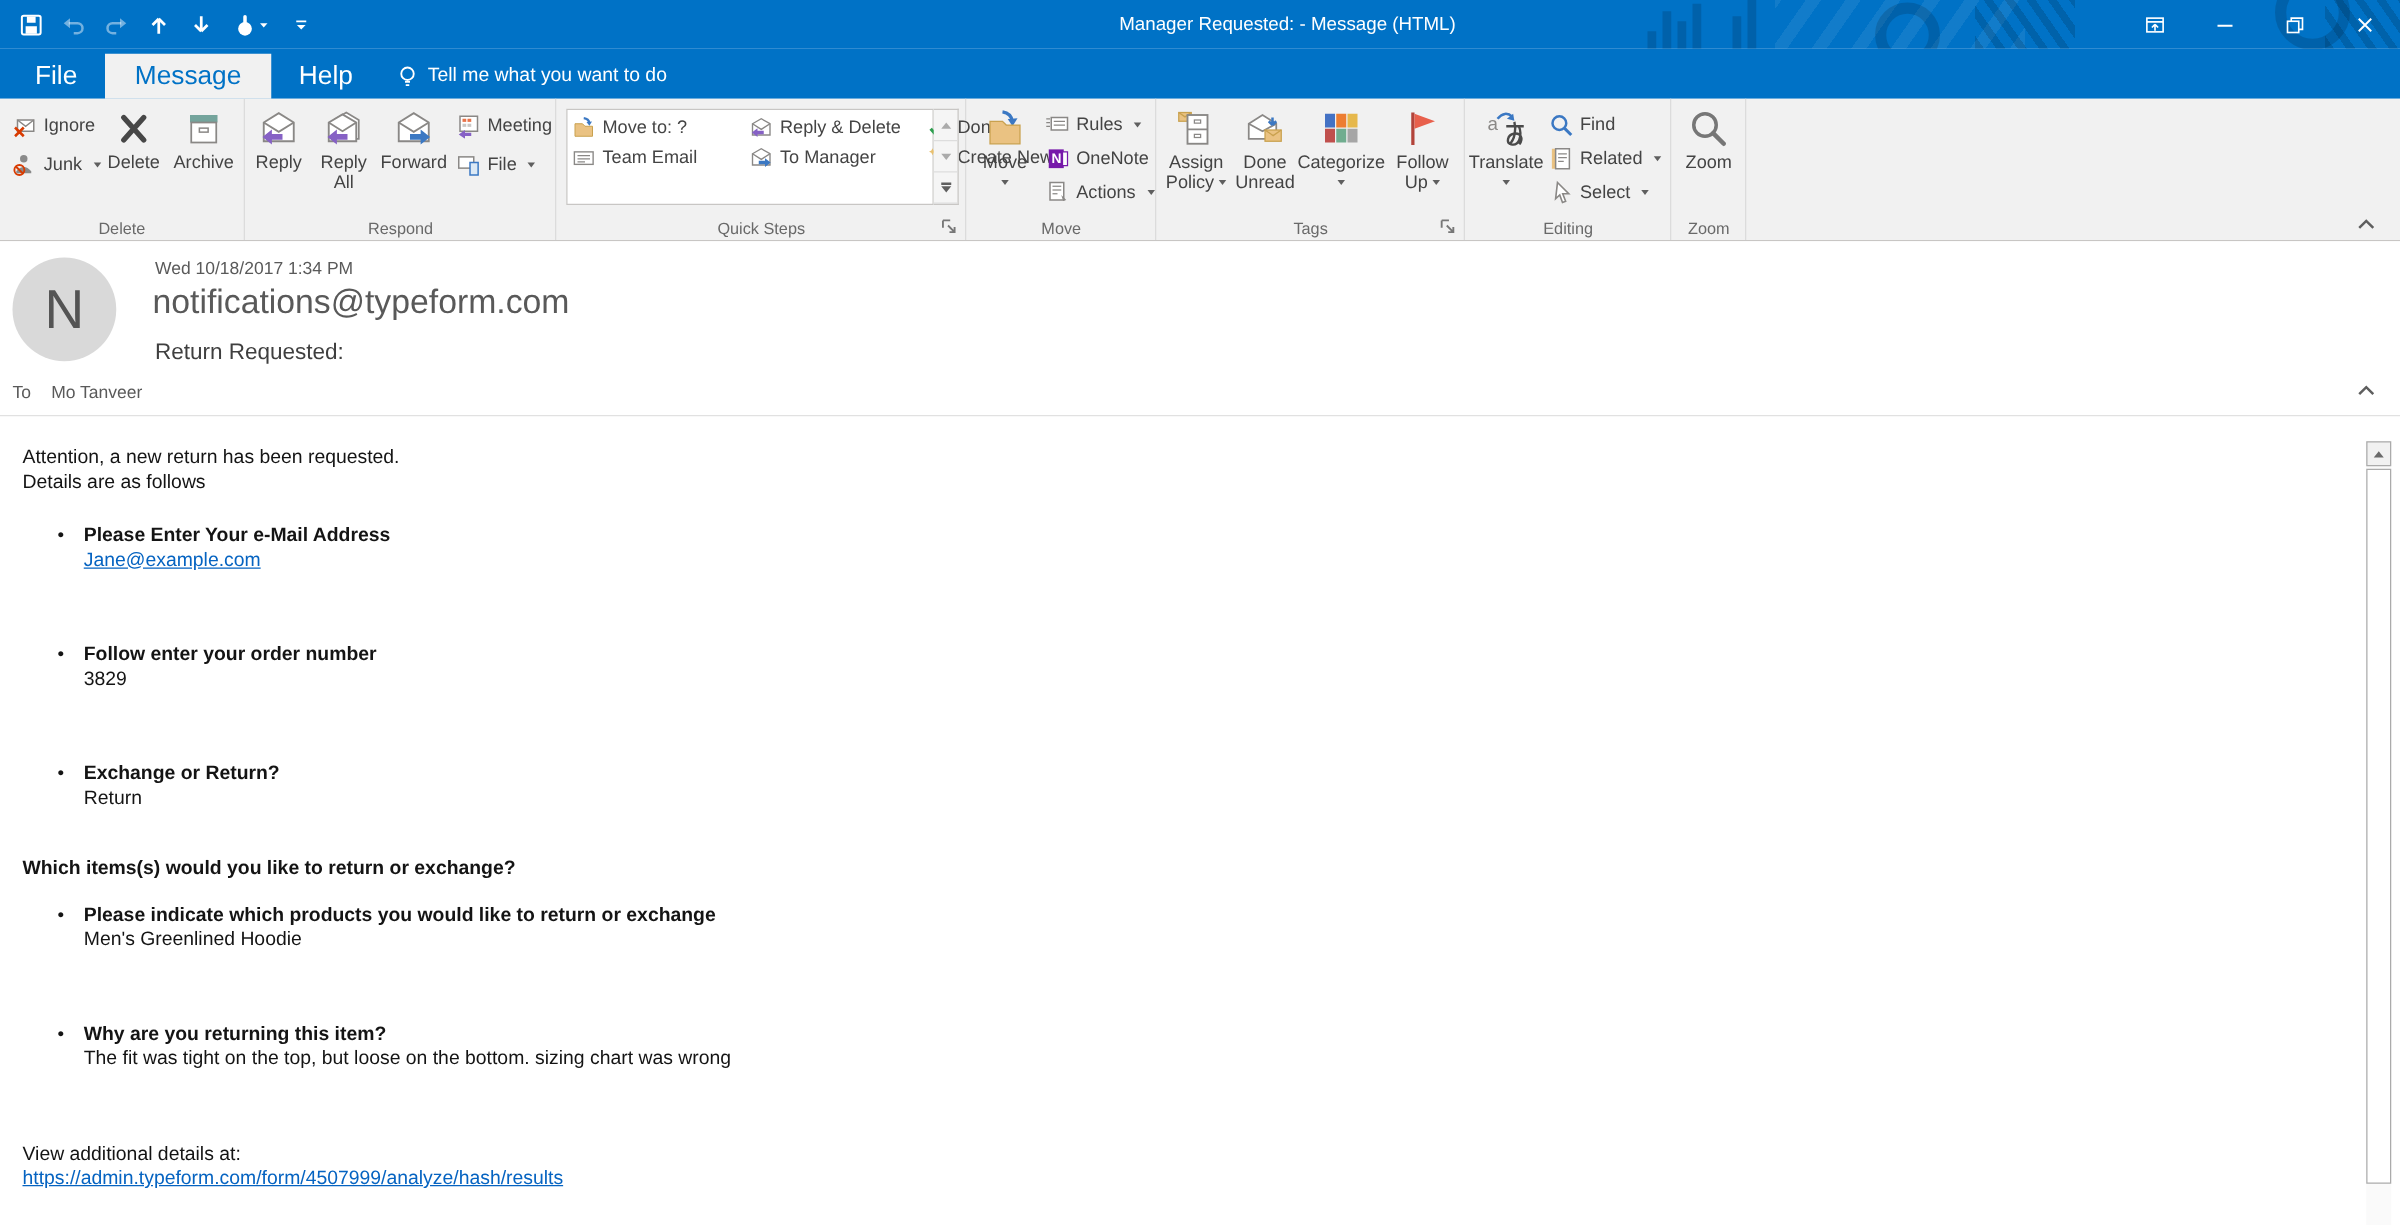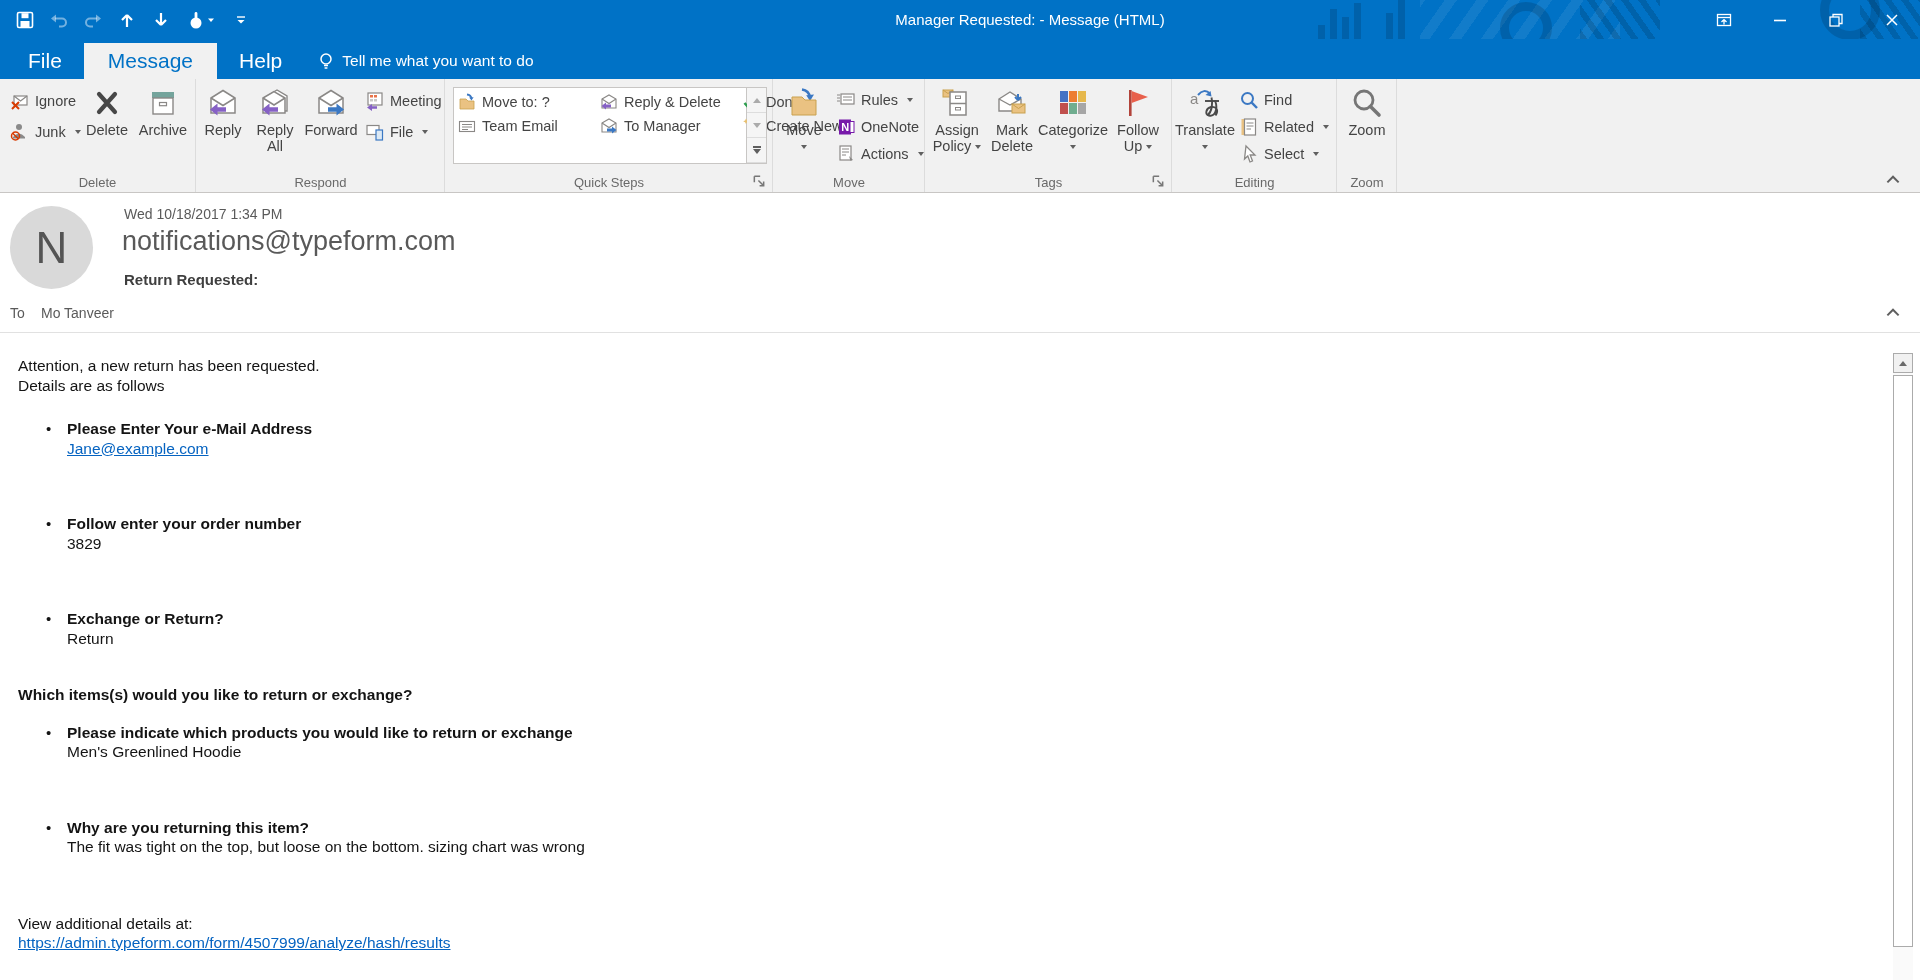--- a/index.html
+++ b/index.html
@@ -53,21 +53,21 @@
   .tri-dn { width:0; height:0; border-left:4px solid transparent; border-right:4px solid transparent; border-top:5px solid #ababab; }
   .tri-more { display:flex; flex-direction:column; align-items:center; gap:1px; }
   .tri-more i { display:block; width:8px; height:1.5px; background:#5f5f5f; }
   .tri-more .tri-dn { border-top-color:#5f5f5f; }
 
   
   .msgheader { position:absolute; left:0; top:193px; width:1920px; height:140px; background:#fff; border-bottom:1px solid #e1e1e1; }
   .avatar { position:absolute; left:10px; top:13px; width:83px; height:83px; border-radius:50%; background:#d9d9d9; color:#545454; font-size:44px; display:flex; align-items:center; justify-content:center; }
   .hdr-date { position:absolute; left:124px; top:13px; font-size:14px; color:#5a5a5a; }
   .hdr-sender { position:absolute; left:122px; top:33px; font-size:27px; color:#595959; }
-  .hdr-subject { position:absolute; left:124px; top:78px; font-size:15px; font-weight:bold; color:#3f3f3f; }
+  .hdr-subject { position:absolute; left:124px; top:78px; font-size:18px; font-weight:normal; color:#3f3f3f; }
   .hdr-to { position:absolute; left:10px; top:112px; font-size:14px; color:#5a5a5a; }
   .hdr-recipient { position:absolute; left:41px; top:112px; font-size:14px; color:#5a5a5a; }
   .hdr-collapse { position:absolute; right:18px; top:112px; width:18px; height:14px; }
 
   
   .mailbody { position:absolute; left:0; top:334px; width:1920px; height:646px; background:#fff; font-size:15.5px; color:#141414; }
   .bodyinner { position:absolute; left:18px; top:22px; right:60px; line-height:19.5px; }
   .qa { position:relative; padding-left:49px; }
   .qa::before { content:"•"; position:absolute; left:28px; top:0; font-size:15px; color:#141414; }
   .qa .q { font-weight:bold; }
@@ -408,21 +408,21 @@
         <div class="blabel"><span>Assign Policy</span><span class="dd"></span></div>
       </div>
       <div class="bigbtn" style="left:60px; width:52px;">
         <svg class="i32" viewBox="0 0 32 32">
             <path d="M3 12 L14 5 L25 12 V24 H3 Z" fill="#fff" stroke="#8A8886" stroke-width="1.4"></path>
             <path d="M3 12 L14 18 L25 12" fill="none" stroke="#8A8886" stroke-width="1.4"></path>
             <path d="M22 7 v6 M22 13 l-3 -3 M22 13 l3 -3" stroke="#3B78C3" stroke-width="2" fill="none"></path>
             <rect x="16" y="17" width="13" height="9" fill="#EAC282" stroke="#C9A14E"></rect>
             <path d="M16 17 l6.5 4.5 L29 17" fill="none" stroke="#C9A14E"></path>
           </svg>
-        <div class="blabel"><span>Mark Delete</span></div>
+        <div class="blabel"><span>Done Unread</span></div>
       </div>
       <div class="bigbtn" style="left:115px; width:64px;">
         <svg class="i32" viewBox="0 0 32 32">
             <rect x="3" y="4" width="8" height="11" fill="#4472C4"></rect>
             <rect x="12" y="4" width="8" height="11" fill="#ED7D31"></rect>
             <rect x="21" y="4" width="8" height="11" fill="#E6B84C"></rect>
             <rect x="3" y="16" width="8" height="11" fill="#C0504D"></rect>
             <rect x="12" y="16" width="8" height="11" fill="#70AD8F"></rect>
             <rect x="21" y="16" width="8" height="11" fill="#A6A6A6"></rect>
           </svg>

